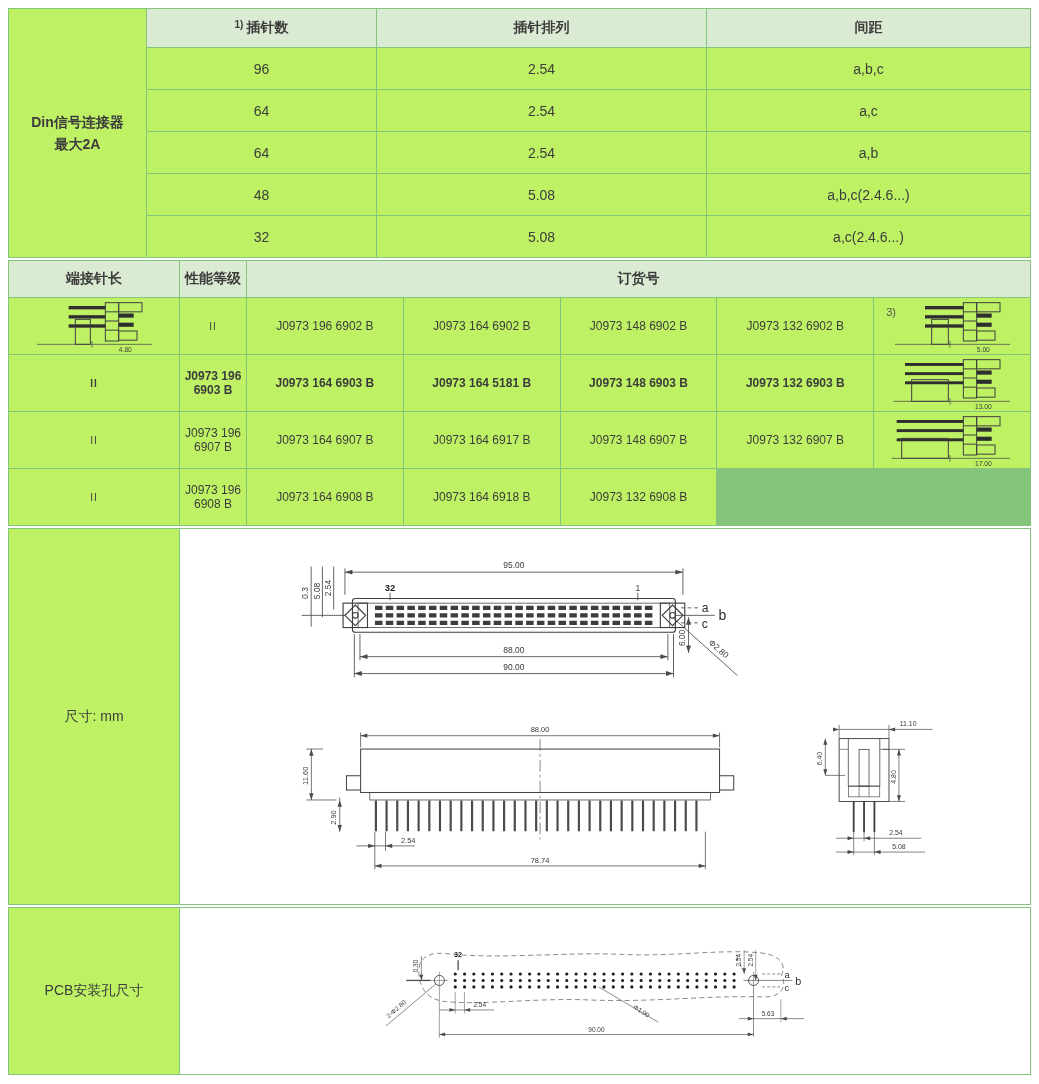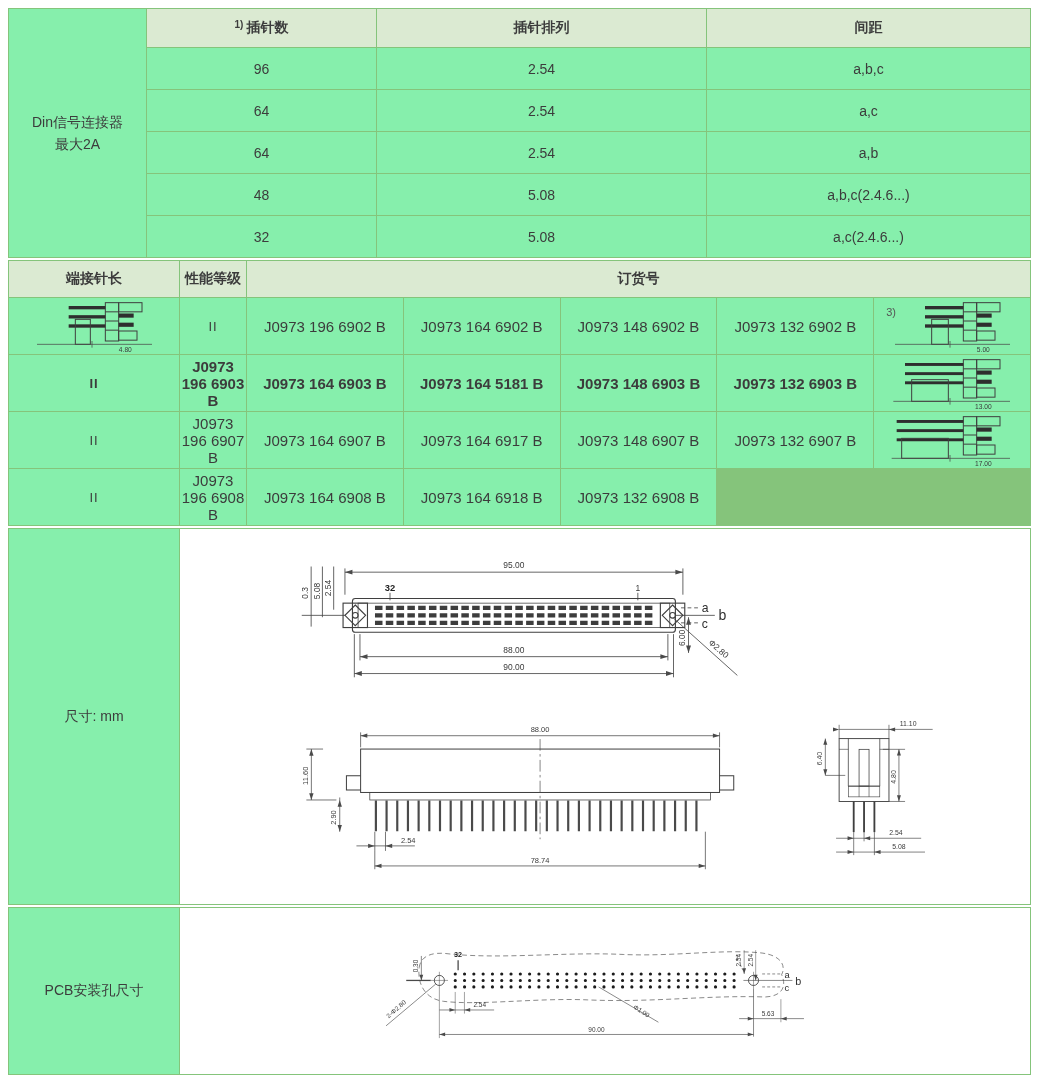--- a/index.html
+++ b/index.html
@@ -10,28 +10,28 @@
   html,body{margin:0;padding:0;background:#fff;}
   .page{position:relative;width:1039px;height:1084px;background:#fff;
         font-family:"Liberation Sans",sans-serif;color:var(--ink);
         box-sizing:border-box;padding:8px;overflow:hidden;}
   .sec{box-sizing:border-box;width:1023px;display:grid;gap:1px;
        background:var(--border);border:1px solid var(--border);margin-bottom:2px;}
   .sec1{grid-template-columns:137px 229px 329px 1fr;grid-template-rows:38px repeat(5,41px);}
   .sec2{grid-template-columns:170px 66px repeat(5,1fr);grid-template-rows:36px repeat(4,56px);}
   .sec3{grid-template-columns:170px 1fr;grid-template-rows:375px;}
   .sec4{grid-template-columns:170px 1fr;grid-template-rows:166px;}
-  .cell{background:#86efac;display:flex;align-items:center;justify-content:center;
+  .cell{background:#bef264;display:flex;align-items:center;justify-content:center;
         font-size:14px;text-align:center;}
   .hdr{background:var(--hbg);font-weight:700;font-size:14px;}
   .fnote{font-size:10px;position:relative;top:-4px;margin-right:3px;font-weight:700;}
-  .product-cell{font-weight:400;line-height:1.6;}
-  .ord{font-size:15px;}
+  .product-cell{font-weight:700;line-height:1.6;}
+  .ord{font-size:12px;}
   .boldrow{font-weight:700;}
-  .grade{font-size:13px;letter-spacing:1px;}
+  .grade{font-size:10px;letter-spacing:1px;}
   .iconcell{position:relative;}
   .marker{position:absolute;top:8px;left:12px;font-size:11px;color:#555;}
   .drawcell{position:relative;background:#fff;text-align:right;}
   svg.tech{position:absolute;overflow:visible;}
   .ln{stroke:#3f3f3f;stroke-width:1.2;fill:none;}
   .dln{stroke:#4a4a4a;stroke-width:0.9;fill:none;}
   .fillp{fill:#2e2e2e;stroke:none;}
   .arw{fill:#4a4a4a;stroke:none;}
   .dtx{font:9px "Liberation Sans",sans-serif;fill:#3a3a3a;}
   .lbl{font:bold 10px "Liberation Sans",sans-serif;fill:#222;}

